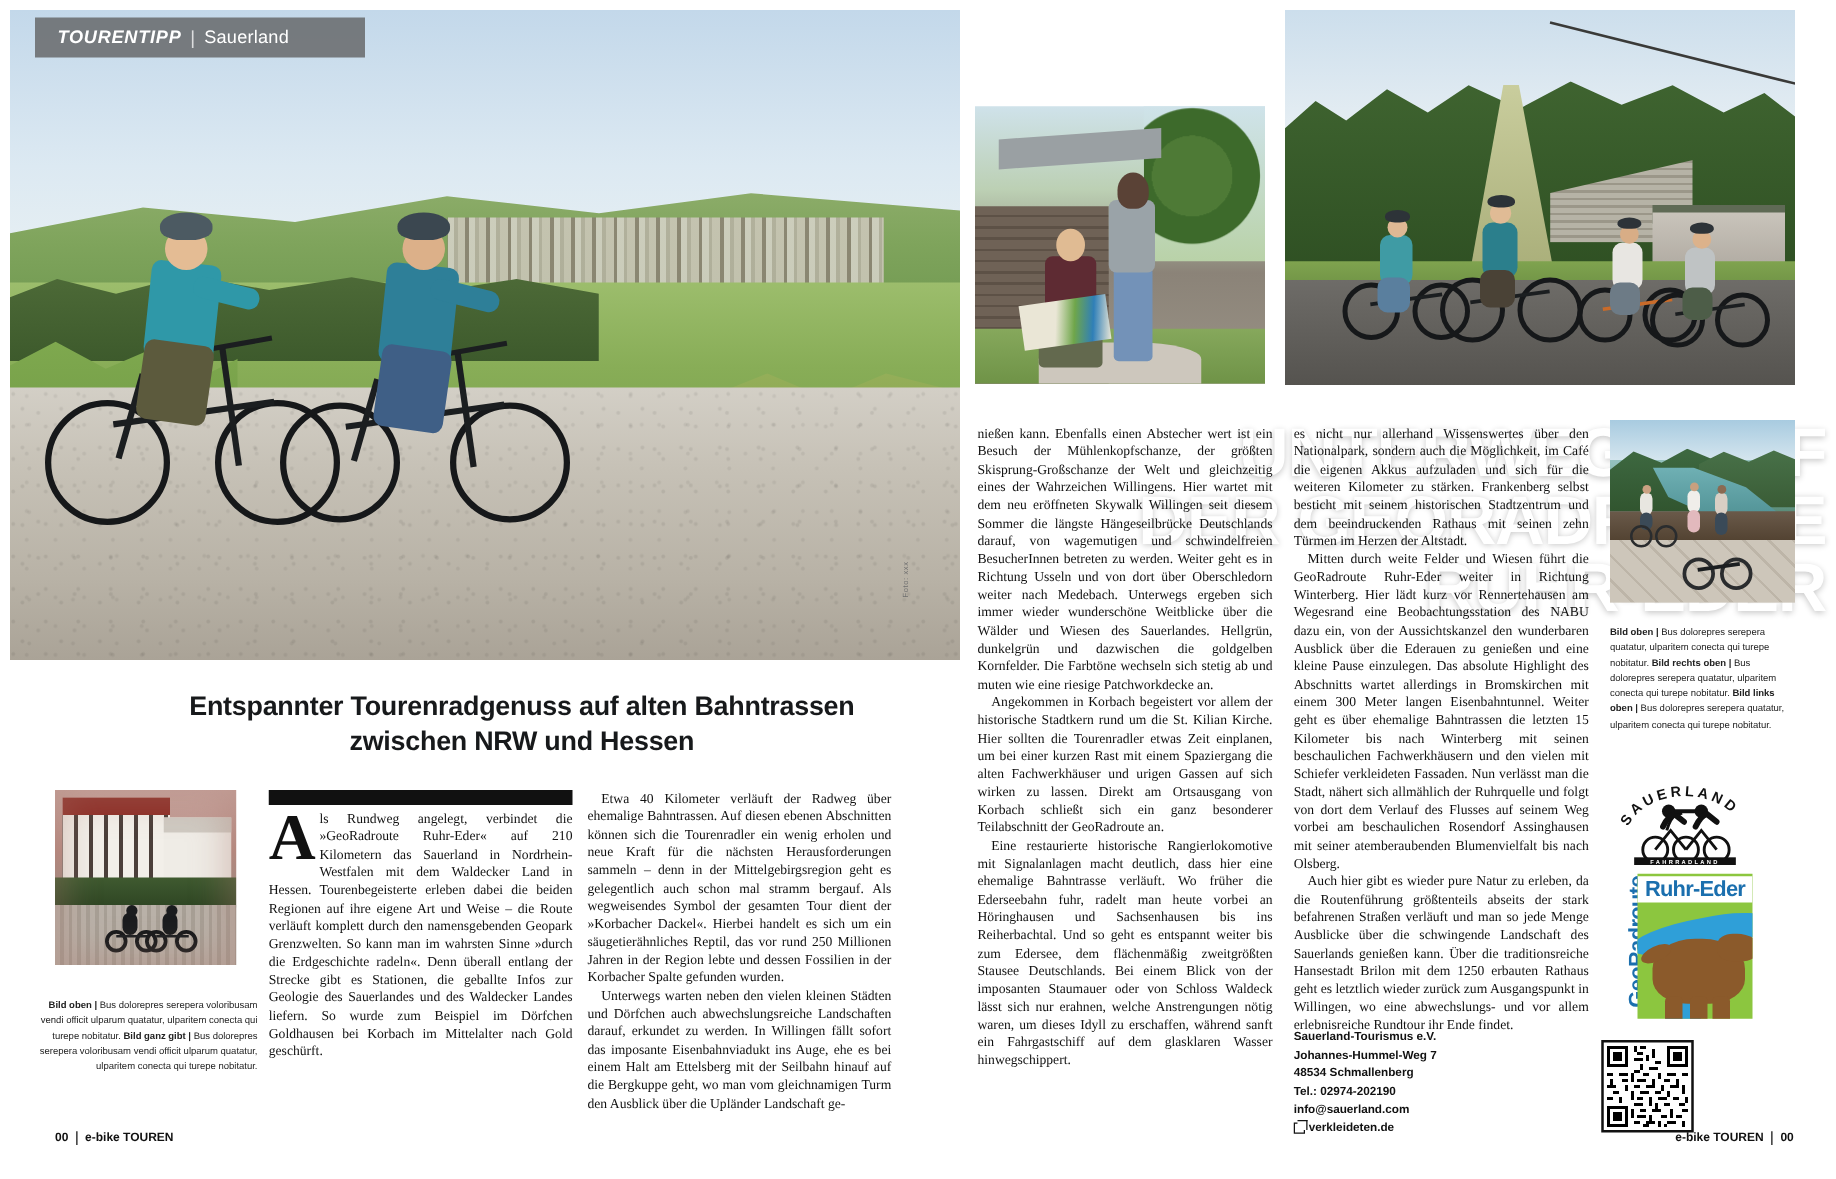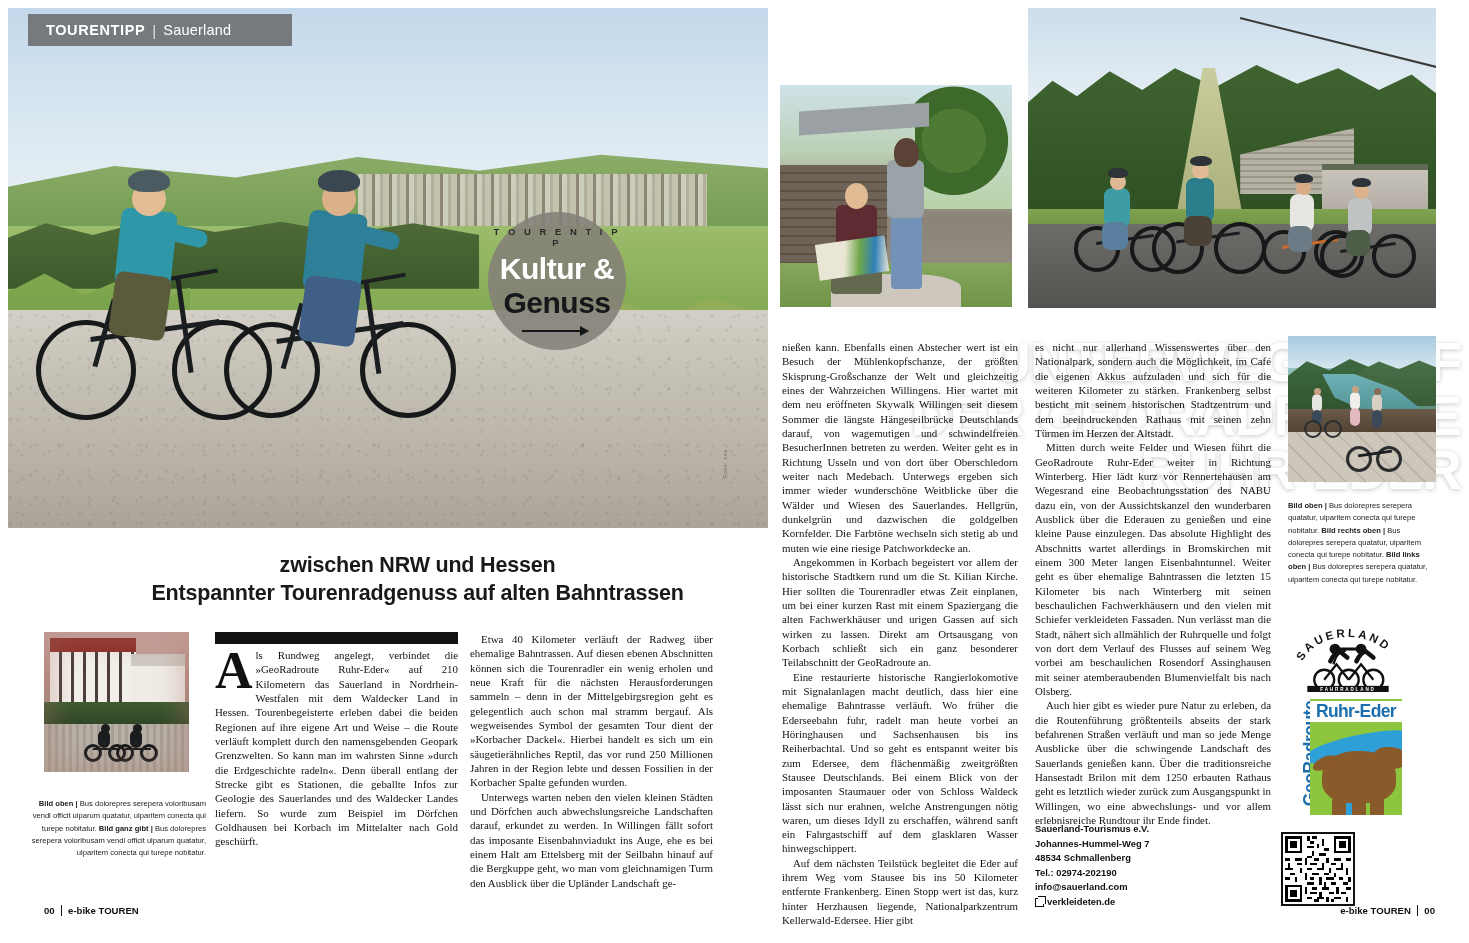--- a/index.html
+++ b/index.html
@@ -85,21 +85,21 @@
   
   .topbar {
     position:absolute; left:28px; top:14px;
     width:264px; height:32px;
     background: rgba(106,108,110,.88);
     display:flex; align-items:center;
     padding-left:18px;
     color:#fff;
     letter-spacing:.2px;
   }
-  .topbar .b { font-weight:800; font-size:14.5px; letter-spacing:.6px; }
+  .topbar .b { font-weight:800; font-size:14.5px; letter-spacing:.6px;font-style:italic; }
   .topbar .sep { margin:0 7px; opacity:.75; font-weight:300; font-size:15px;}
   .topbar .r { font-weight:400; font-size:14.5px; }
 
   
   .badge {
     position:absolute; left:488px; top:212px;
     width:138px; height:138px; border-radius:50%;
     background: rgba(132,128,120,.88);
     color:#fff;
   }
@@ -399,37 +399,31 @@
       <div class="body" style="left:126px;top:92px;width:56px;height:17px;background:#2e7f98;transform:rotate(14deg);"></div>
     </div>
   </div>
 
   <div class="topbar">
     <span class="b">TOURENTIPP</span>
     <span class="sep">|</span>
     <span class="r">Sauerland</span>
   </div>
 
-  <div class="badge">
-    <div class="arc">T O U R E N T I P P</div>
-    <div class="l1">Kultur &amp;</div>
-    <div class="l2">Genuss</div>
-    <div class="arrow"></div>
-  </div>
 
   <div class="headline">
     <div>UNTERWEGS AUF</div>
     <div>DER GEORADROUTE</div>
     <div>RUHR-EDER</div>
   </div>
   <div class="photocredit">Foto: xxx</div>
 
   <div class="subhead">
+    <div>Entspannter Tourenradgenuss auf alten Bahntrassen</div>
     <div>zwischen NRW und Hessen</div>
-    <div>Entspannter Tourenradgenuss auf alten Bahntrassen</div>
   </div>
 
   <div class="capfoto">
     <div class="cf-house"></div>
     <div class="cf-house2"></div>
     <div class="cf-hedge"></div>
     <div class="cf-ground"></div>
     <div class="cyc" style="left:40px;top:92px;width:46px;height:42px;">
       <div class="wheel" style="left:0;top:20px;width:18px;height:18px;border-width:3px;"></div>
       <div class="wheel" style="left:24px;top:20px;width:18px;height:18px;border-width:3px;"></div>
@@ -461,21 +455,20 @@
 
   <div class="col col2">
     <p><span>Etwa 40 Kilometer verläuft der Radweg über ehemalige Bahntrassen. Auf diesen ebenen Abschnitten können sich die Tourenradler ein wenig erholen und neue Kraft für die nächsten Herausforderungen sammeln – denn in der Mittelgebirgsregion geht es gelegentlich auch schon mal stramm bergauf. Als wegweisendes Symbol der gesamten Tour dient der »Korbacher Dackel«. Hierbei handelt es sich um ein säugetierähnliches Reptil, das vor rund 250 Millionen Jahren in der Region lebte und dessen Fossilien in der Korbacher Spalte gefunden wurden.</span></p>
     <p><span>Unterwegs warten neben den vielen kleinen Städten und Dörfchen auch abwechslungsreiche Landschaften darauf, erkundet zu werden. In Willingen fällt sofort das imposante Eisenbahnviadukt ins Auge, ehe es bei einem Halt am Ettelsberg mit der Seilbahn hinauf auf die Bergkuppe geht, wo man vom gleichnamigen Turm den Ausblick über die Uplän­der Landschaft ge-</span></p>
   </div>
 
   <div class="col col3">
     <p class="noind"><span>nießen kann. Ebenfalls einen Abstecher wert ist ein Besuch der Mühlenkopfschanze, der größten Skisprung-Großschanze der Welt und gleichzeitig eines der Wahrzeichen Willingens. Hier wartet mit dem neu eröffneten Skywalk Willingen seit diesem Sommer die längste Hängeseilbrücke Deutschlands darauf, von wagemutigen und schwindelfreien BesucherInnen betreten zu werden. Weiter geht es in Richtung Usseln und von dort über Oberschledorn weiter nach Medebach. Unterwegs ergeben sich immer wieder wunderschöne Weitblicke über die Wälder und Wiesen des Sauerlandes. Hellgrün, dunkelgrün und dazwischen die goldgelben Kornfelder. Die Farbtöne wechseln sich stetig ab und muten wie eine riesige Patchworkdecke an.</span></p>
     <p><span>Angekommen in Korbach begeistert vor allem der historische Stadtkern rund um die St. Kilian Kirche. Hier sollten die Tourenradler etwas Zeit einplanen, um bei einer kurzen Rast mit einem Spaziergang die alten Fachwerkhäuser und urigen Gassen auf sich wirken zu lassen. Direkt am Ortsausgang von Korbach schließt sich ein ganz besonderer Teilabschnitt der GeoRadroute an.</span></p>
     <p><span>Eine restaurierte historische Rangierlokomotive mit Signalanlagen macht deutlich, dass hier eine ehemalige Bahntrasse verläuft. Wo früher die Ederseebahn fuhr, radelt man heute vorbei an Höringhausen und Sachsenhausen bis ins Reiherbachtal. Und so geht es entspannt weiter bis zum Edersee, dem flächenmäßig zweitgrößten Stausee Deutschlands. Bei einem Blick von der imposanten Staumauer oder von Schloss Waldeck lässt sich nur erahnen, welche Anstrengungen nötig waren, um dieses Idyll zu erschaffen, während sanft ein Fahrgastschiff auf dem glasklaren Wasser hinwegschippert.</span></p>
-    <p><span>Auf dem nächsten Teilstück begleitet die Eder auf ihrem Weg vom Stausee bis ins 50 Kilometer entfernte Frankenberg. Einen Stopp wert ist das, kurz hinter Herzhausen liegende, Nationalparkzentrum Kellerwald-Edersee. Hier gibt</span></p>
   </div>
 
   <div class="col col4">
     <p class="noind"><span>es nicht nur allerhand Wissenswertes über den Nationalpark, sondern auch die Möglichkeit, im Café die eigenen Akkus aufzuladen und sich für die weiteren Kilometer zu stärken. Frankenberg selbst besticht mit seinem historischen Stadtzentrum und dem beeindruckenden Rathaus mit seinen zehn Türmen im Herzen der Altstadt.</span></p>
     <p><span>Mitten durch weite Felder und Wiesen führt die GeoRadroute Ruhr-Eder weiter in Richtung Winterberg. Hier lädt kurz vor Rennertehausen am Wegesrand eine Beobachtungsstation des NABU dazu ein, von der Aussichtskanzel den wunderbaren Ausblick über die Ederauen zu genießen und eine kleine Pause einzulegen. Das absolute Highlight des Abschnitts wartet allerdings in Bromskirchen mit einem 300 Meter langen Eisenbahntunnel. Weiter geht es über ehemalige Bahntrassen die letzten 15 Kilometer bis nach Winterberg mit seinen beschaulichen Fachwerkhäusern und den vielen mit Schiefer verkleideten Fassaden. Nun verlässt man die Stadt, nähert sich allmählich der Ruhrquelle und folgt von dort dem Verlauf des Flusses auf seinem Weg vorbei am beschaulichen Rosendorf Assinghausen mit seiner atemberaubenden Blumenvielfalt bis nach Olsberg.</span></p>
     <p><span>Auch hier gibt es wieder pure Natur zu erleben, da die Routenführung größtenteils abseits der stark befahrenen Straßen verläuft und man so jede Menge Ausblicke über die schwingende Landschaft des Sauerlands genießen kann. Über die traditionsreiche Hansestadt Brilon mit dem 1250 erbauten Rathaus geht es letztlich wieder zurück zum Ausgangspunkt in Willingen, wo eine abwechslungs- und vor allem erlebnisreiche Rundtour ihr Ende findet.</span></p>
   </div>
 
   <div class="addr">
     <div>Sauerland-Tourismus e.V.</div>

